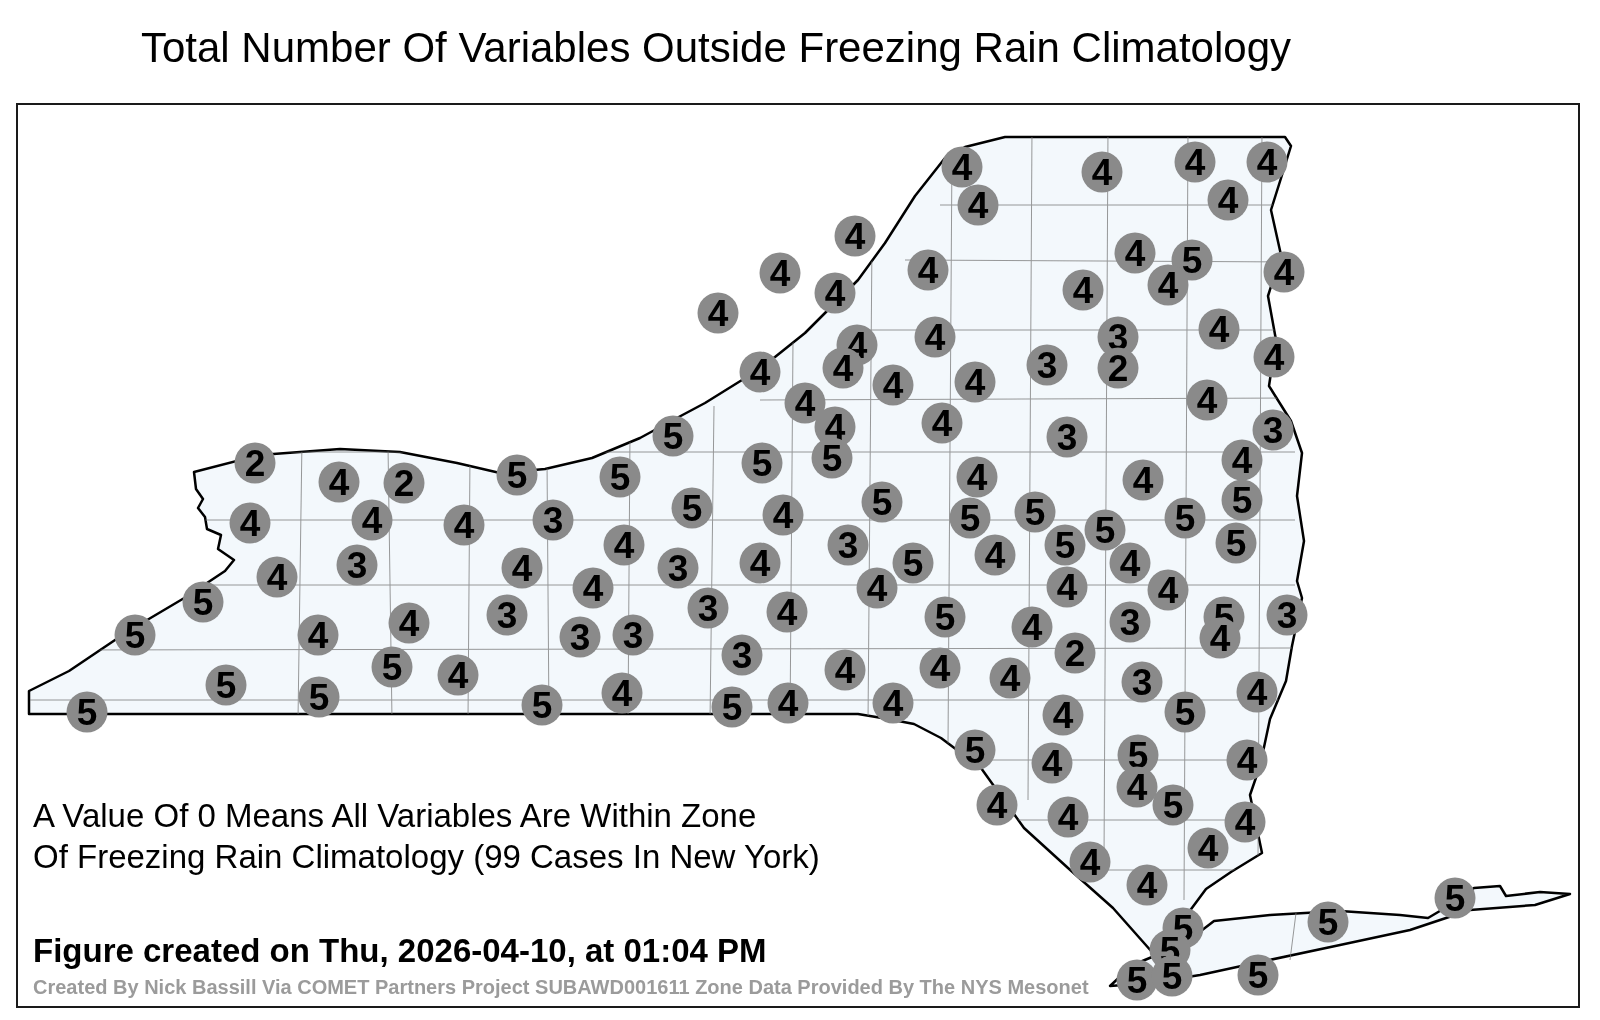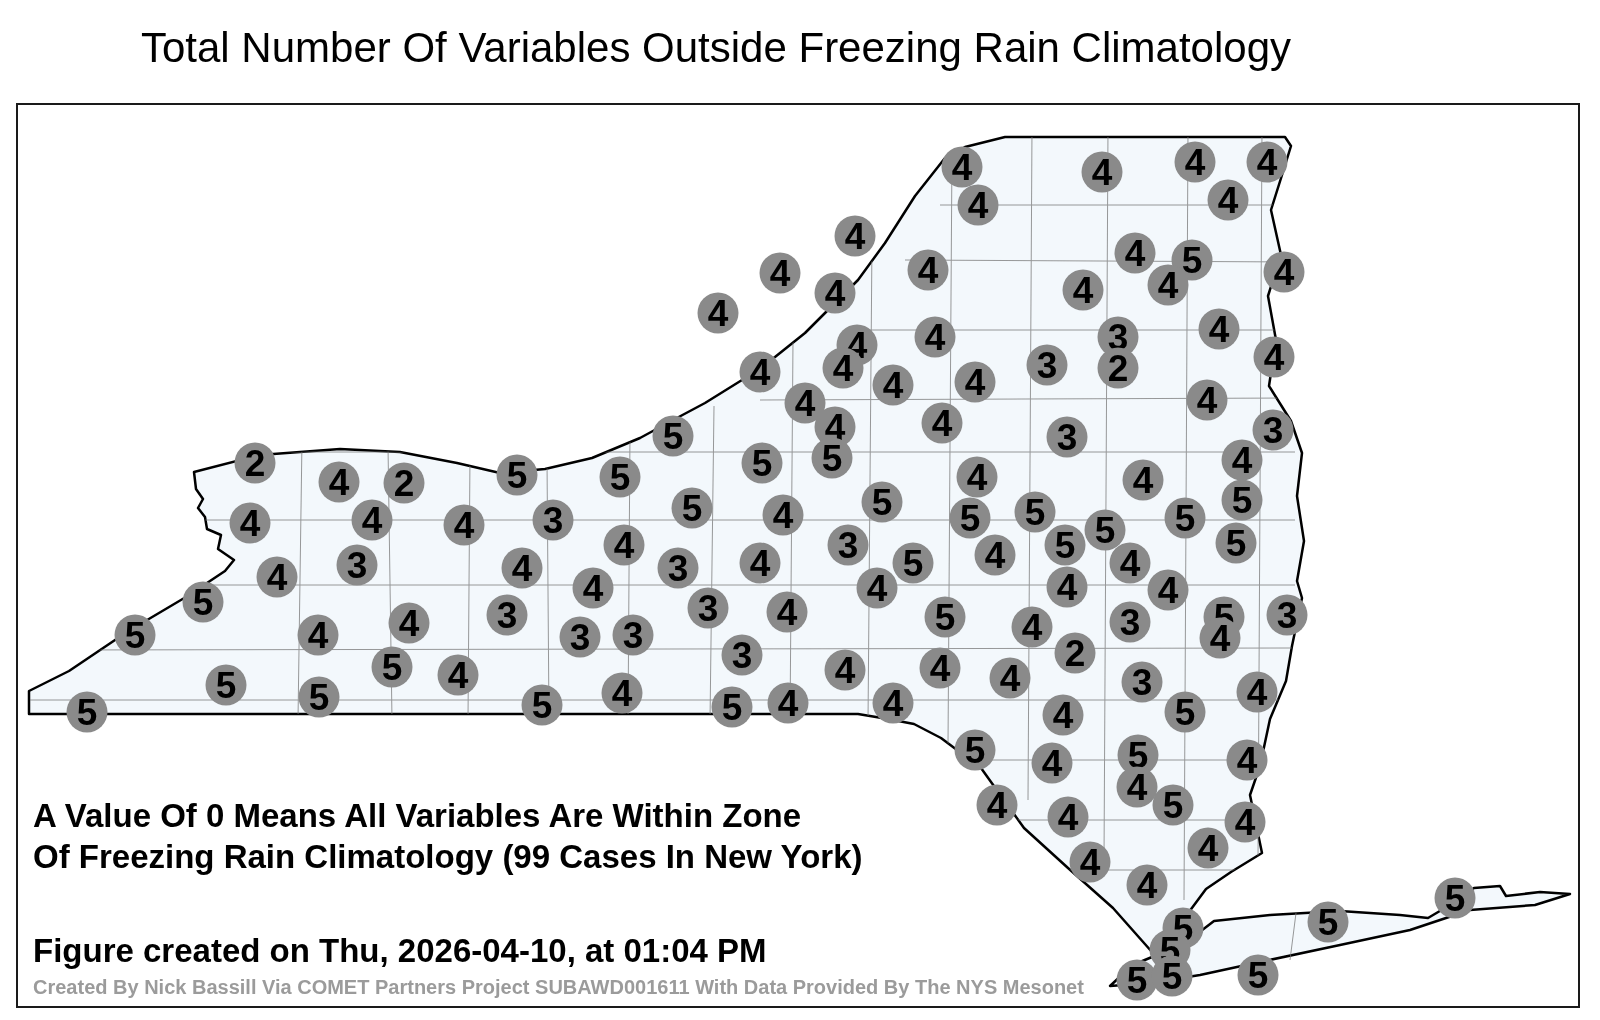--- a/index.html
+++ b/index.html
@@ -8,21 +8,21 @@
   .title{position:absolute;left:0;top:24px;width:1432px;text-align:center;
          font-size:42px;font-weight:400;letter-spacing:0px;}
   .map-panel{position:absolute;left:16px;top:103px;width:1564px;height:905px;
              border:2px solid #1a1a1a;background:#ffffff;box-sizing:border-box;}
   .map-svg{position:absolute;left:0;top:0;width:1600px;height:1020px;pointer-events:none;}
   .marker-layer{position:absolute;left:0;top:0;width:1600px;height:1020px;}
   .marker{position:absolute;width:41px;height:41px;border-radius:50%;
           background:#8a8a8a;transform:translate(-50%,-50%);
           display:flex;align-items:center;justify-content:center;
           font-size:37px;font-weight:bold;color:#000;line-height:1;}
-  .annotation{position:absolute;left:33px;top:795px;font-size:33px;font-weight:bold;
+  .annotation{position:absolute;left:33px;top:795px;font-size:33px;font-weight:normal;
               line-height:41px;white-space:pre;}
   .figure-created{position:absolute;left:33px;top:932px;font-size:33px;font-weight:bold;}
   .credit{position:absolute;left:33px;top:976px;font-size:20px;font-weight:bold;color:#9b9b9b;}
 </style>
 </head>
 <body>
 
 <div class="title">Total Number Of Variables Outside Freezing Rain Climatology</div>
 
 <div class="map-panel"></div>
@@ -194,13 +194,13 @@
     <div class="marker" style="left: 1258px; top: 975px; background: rgb(138, 138, 138);">5</div>
     <div class="marker" style="left: 1328px; top: 922px; background: rgb(138, 138, 138);">5</div>
     <div class="marker" style="left: 1455px; top: 898px; background: rgb(138, 138, 138);">5</div>
   </div>
 
 <div class="annotation"><span>A Value Of 0 Means All Variables Are Within Zone</span>
 <span>Of Freezing Rain Climatology (99 Cases In New York)</span></div>
 
 <div class="figure-created">Figure created on Thu, 2026-04-10, at 01:04 PM</div>
 
-<div class="credit">Created By Nick Bassill Via COMET Partners Project SUBAWD001611 With Data Provided By The NYS Mesonet</div>
+<div class="credit">Created By Nick Bassill Via COMET Partners Project SUBAWD001611 Zone Data Provided By The NYS Mesonet</div>
 
 </body></html>

